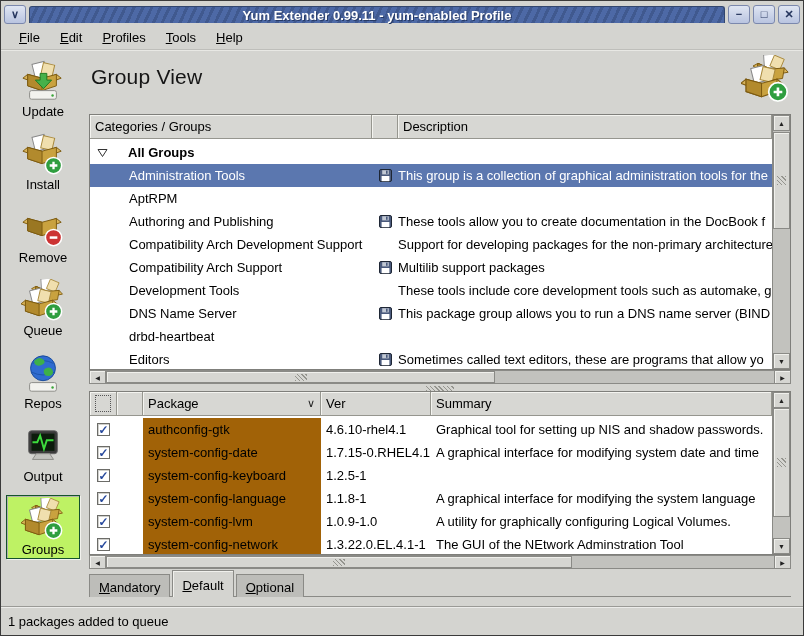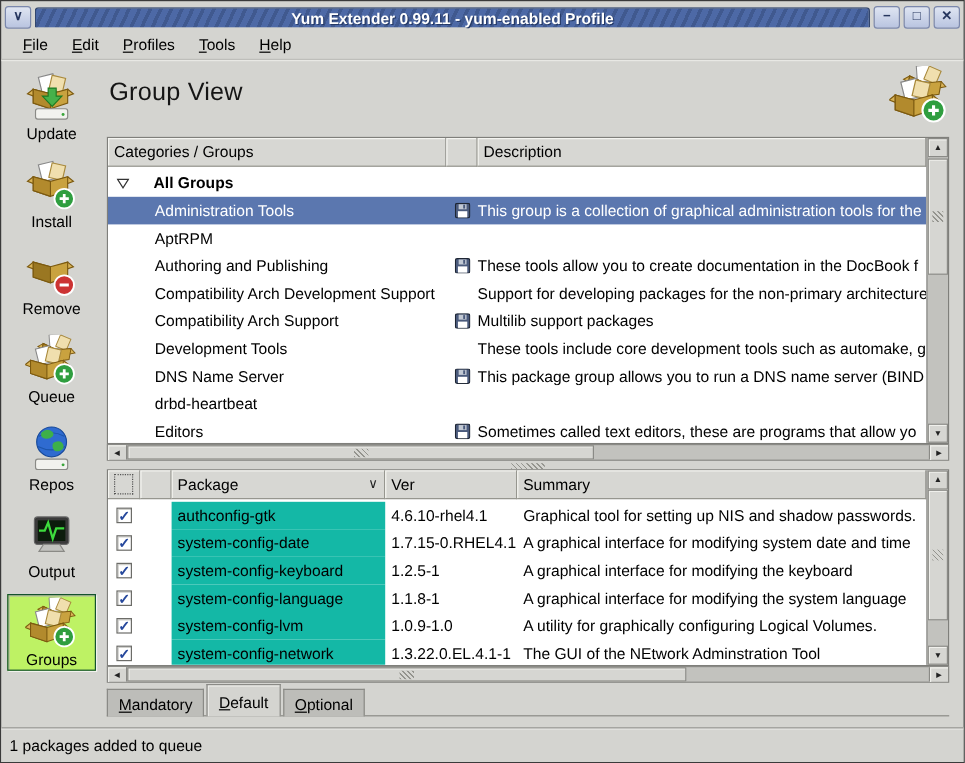--- a/index.html
+++ b/index.html
@@ -63,21 +63,21 @@
   .expander { width:11px; height:11px; display:block; }
   
   .p-c0 { width:27px; justify-content:center; } .p-c1 { width:26px; }
   .p-c2 { width:178px; } .p-c3 { width:110px; } .p-c4 { flex:1; }
   .hdr-cell.p-c2 { justify-content:space-between; }
   .sort-chev { font-size:11px; color:#222; }
   .focus-box { width:17px; height:17px; border:1px dotted #555; }
   .prow { height:23px; display:flex; align-items:stretch; background:#fff; }
   .pcell { display:flex; align-items:center; padding:0 5px; overflow:hidden; white-space:nowrap; }
   .pcell.p-c0 { justify-content:center; padding:0; }
-  .pcell.shaded { background:#14b8a6; }
+  .pcell.shaded { background:#a16207; }
   .cb { width:13px; height:13px; background:#fff; border:1px solid #6c6c68;
     box-shadow:inset 1px 1px 0 #d0d0cc; display:flex; align-items:center; justify-content:center;
     font-size:12px; font-weight:bold; color:#26489c; line-height:1; cursor:default; }
   
   .vscroll { position:absolute; top:0; right:0; bottom:0; width:18px;
     background:#c2c2be; border-left:1px solid #8a8a86; }
   .sb-btn { position:absolute; left:0; width:17px; height:16px; background:#d6d6d2;
     border:1px solid #8a8a86; box-shadow:inset 1px 1px 0 #f0f0ec;
     display:flex; align-items:center; justify-content:center; font-size:7px; color:#222; cursor:default; }
   .sb-up { top:0; } .sb-down { bottom:0; }
@@ -410,21 +410,20 @@
           </div>
           <div class="prow">
             <div class="pcell p-c0">
                 <span class="cb">
                   <span>✓</span>
                 </span>
               </div>
             <div class="pcell p-c1"></div>
             <div class="pcell p-c2 shaded">system-config-keyboard</div>
             <div class="pcell p-c3">1.2.5-1</div>
-            <div class="pcell p-c4">A graphical interface for modifying the keyboard</div>
           </div>
           <div class="prow">
             <div class="pcell p-c0">
                 <span class="cb">
                   <span>✓</span>
                 </span>
               </div>
             <div class="pcell p-c1"></div>
             <div class="pcell p-c2 shaded">system-config-language</div>
             <div class="pcell p-c3">1.1.8-1</div>

